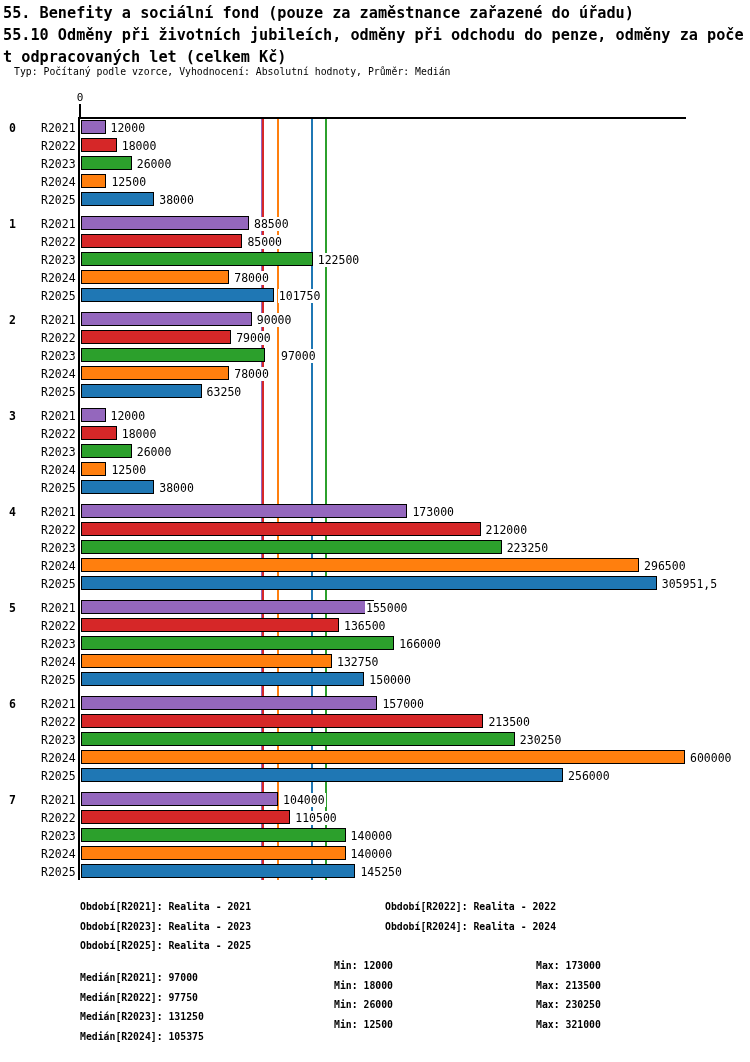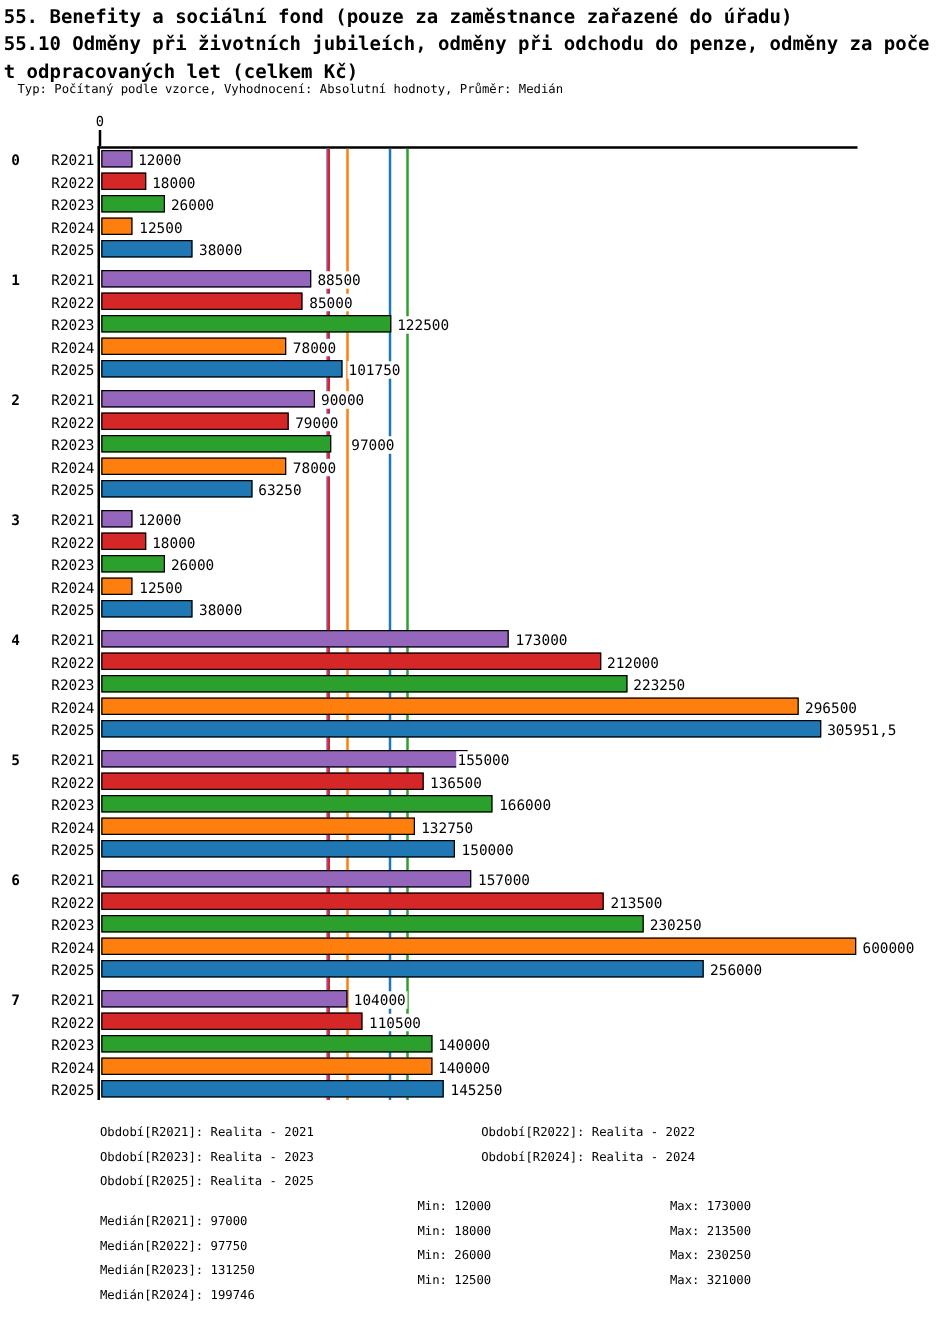--- a/index.html
+++ b/index.html
@@ -23,21 +23,21 @@
   .median-line{position:absolute;top:119px;height:761px;width:2px;z-index:1;}
 
   #groups{position:absolute;left:0;top:118px;width:750px;z-index:2;}
   .group{position:relative;height:90px;margin-bottom:6px;}
   .group-label{position:absolute;left:9px;top:2.5px;font-size:11.5px;font-weight:bold;}
   .bar-row{position:relative;height:18px;}
   .row-label{position:absolute;left:41px;top:2.5px;font-size:11.5px;}
   .bar{position:absolute;left:81px;top:2px;height:12px;border:1px solid #000;box-sizing:content-box;}
   .bar-value{position:absolute;top:2.5px;font-size:11.5px;background:#fff;padding:0 1px;}
 
-  #footer{position:absolute;left:0;top:899px;width:722px;}
+  #footer{position:absolute;left:0;top:899px;width:722px;font-weight:bold;}
   .f-row{position:relative;height:19.7px;}
   .f-cell{position:absolute;top:2px;font-size:9.8px;white-space:pre;}
   .lcol-0{left:80px;} .lcol-1{left:385px;}
   .scol-0{left:80px;margin-top:12px;} .scol-1{left:334px;} .scol-2{left:536px;}
 </style>
 </head>
 <body>
 
 <div class="hdr-line" id="title-line">55. Benefity a sociální fond (pouze za zaměstnance zařazené do úřadu)</div>
 <div class="hdr-line" id="subtitle-line1">55.10 Odměny při životních jubileích, odměny při odchodu do penze, odměny za poče</div>
@@ -305,17 +305,17 @@
       <span class="f-cell scol-0">Medián[R2022]: 97750</span>
       <span class="f-cell scol-1">Min: 18000</span>
       <span class="f-cell scol-2">Max: 213500</span>
     </div>
     <div class="f-row">
       <span class="f-cell scol-0">Medián[R2023]: 131250</span>
       <span class="f-cell scol-1">Min: 26000</span>
       <span class="f-cell scol-2">Max: 230250</span>
     </div>
     <div class="f-row">
-      <span class="f-cell scol-0">Medián[R2024]: 199746</span>
+      <span class="f-cell scol-0">Medián[R2024]: 105375</span>
       <span class="f-cell scol-1">Min: 12500</span>
       <span class="f-cell scol-2">Max: 321000</span>
     </div>
   </div>
 
 </body></html>

